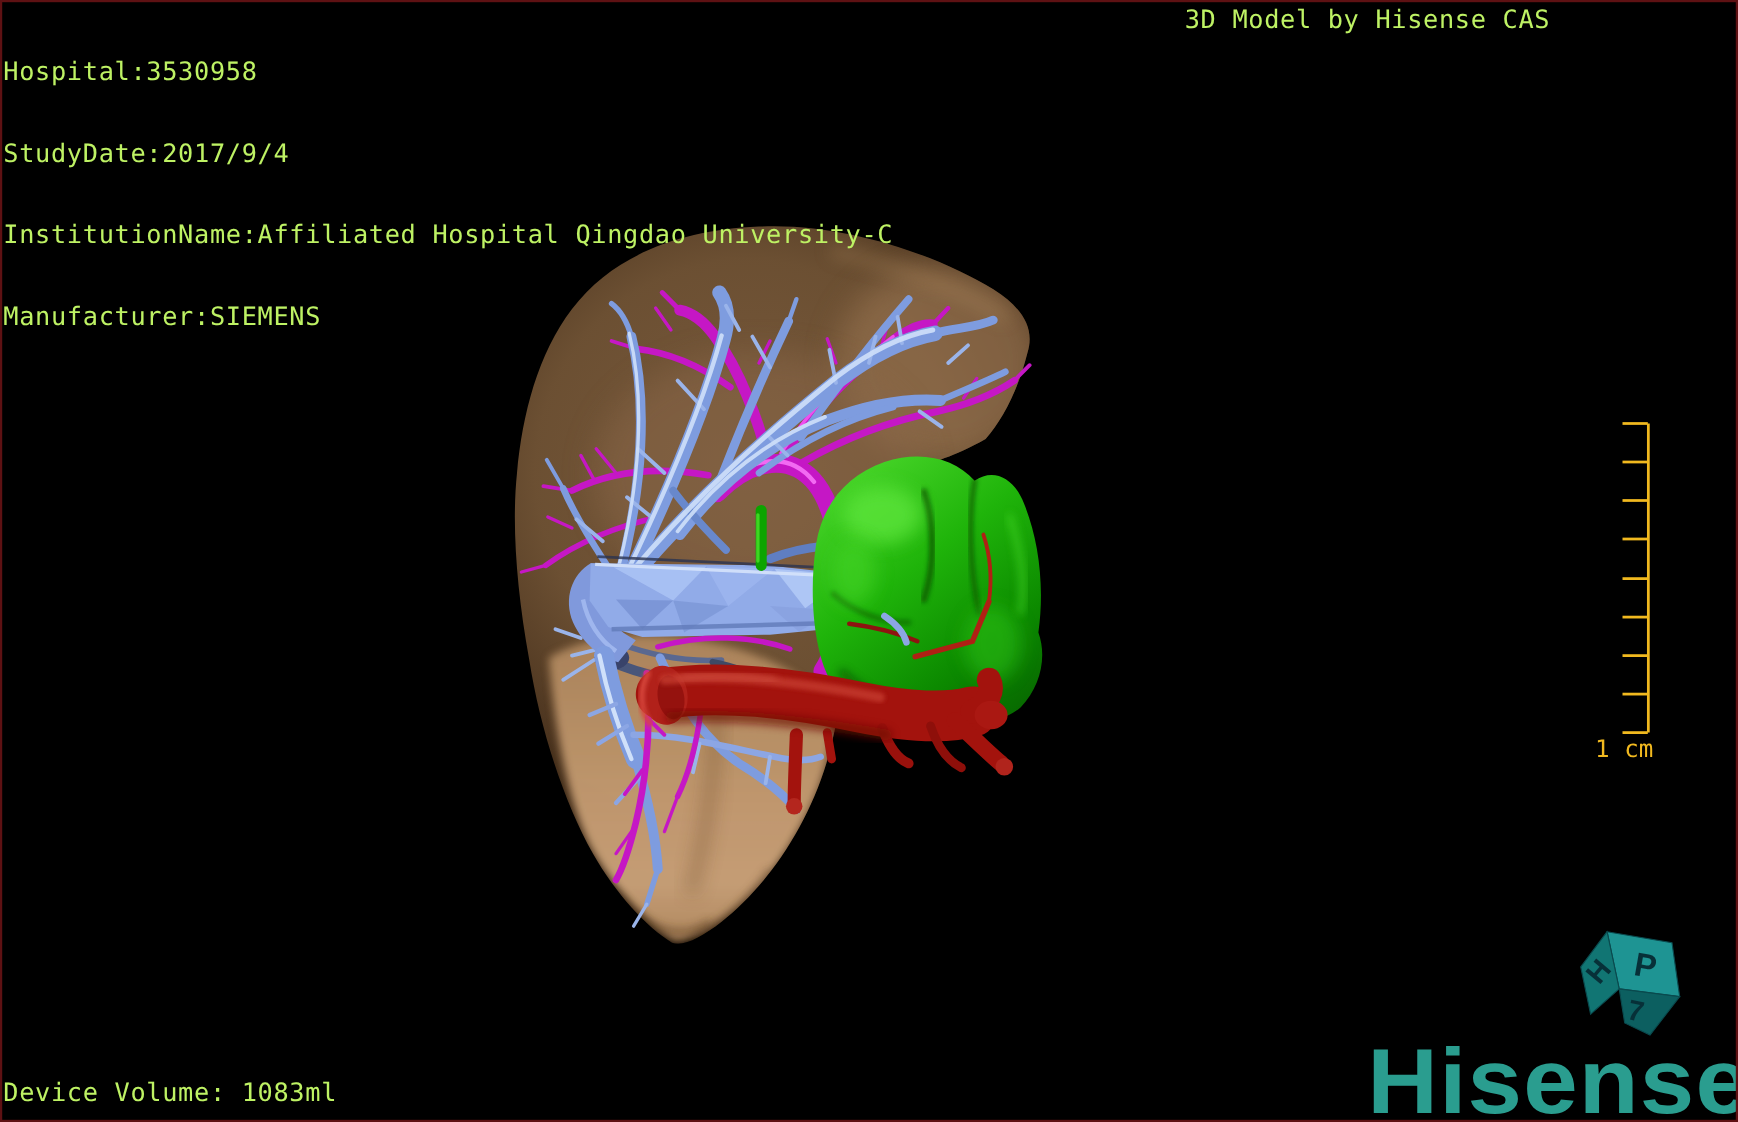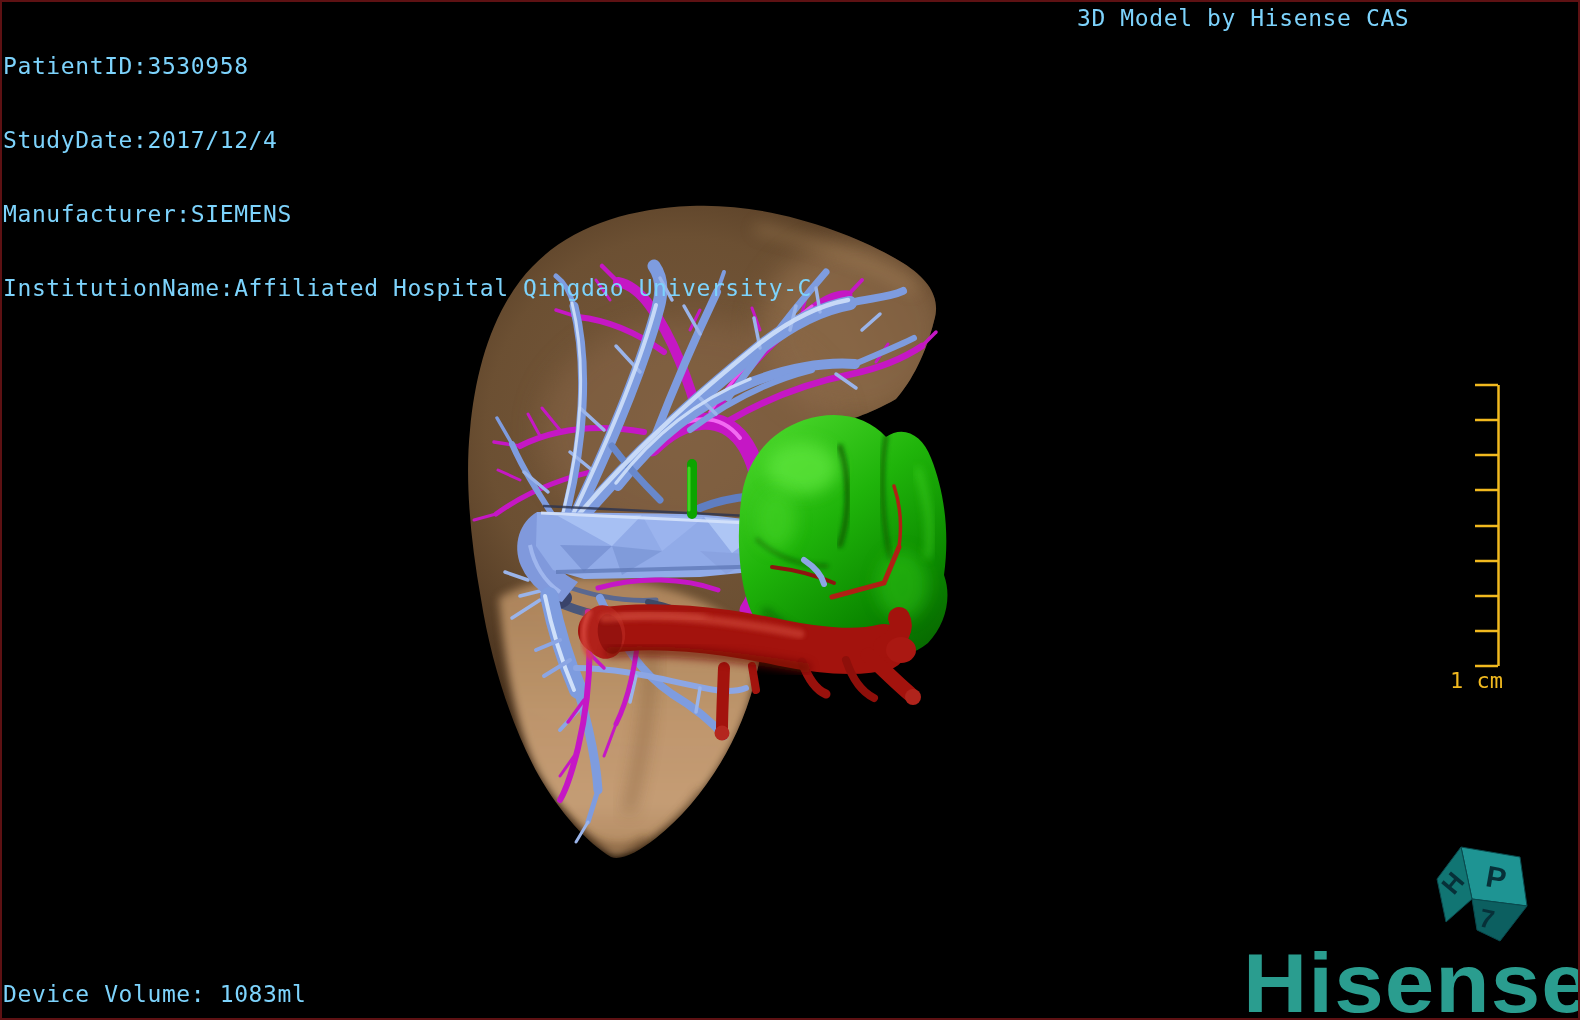--- a/index.html
+++ b/index.html
@@ -1,20 +1,20 @@
 <!DOCTYPE html>
 <html><head>
 <meta charset="utf-8">
 <style>
   html,body{margin:0;padding:0;background:#000;}
   .stage{position:relative;width:1580px;height:1020px;background:#000;overflow:hidden;
          font-family:"DejaVu Sans Mono", monospace;}
   .frame{position:absolute;inset:0;border:2px solid #5E1113;pointer-events:none;z-index:50;}
   .scene{position:absolute;left:0;top:0;width:1580px;height:1020px;}
-  .ovl{position:absolute;color:#7dd3fc;font-size:23px;letter-spacing:.6px;white-space:pre;z-index:10;}
+  .ovl{position:absolute;color:#bef264;font-size:23px;letter-spacing:.6px;white-space:pre;z-index:10;}
   .info{left:3px;top:5px;line-height:24.6px;}
   .wm{left:1077px;top:5px;}
   .vol{left:3px;top:981px;}
   .logo{position:absolute;left:1243px;top:941px;width:400px;color:#2A9D8F;
         font-family:"Liberation Sans", sans-serif;font-weight:bold;font-size:84px;
         line-height:1;letter-spacing:1px;transform:scaleX(1.06);transform-origin:left;z-index:10;}
 </style>
 </head>
 <body>
 
@@ -252,24 +252,24 @@
     <polygon points="1461,847 1520,857 1527,906 1472,899" fill="#1E9493"></polygon>
     <polygon points="1461,847 1437,879 1446,922 1472,899" fill="#117573"></polygon>
     <polygon points="1472,899 1527,906 1500,941 1477,930" fill="#0C5F60"></polygon>
     <text x="1486" y="888" fill="#073038" font-family="Liberation Sans, sans-serif" stroke="none" font-size="30" font-weight="bold" transform="rotate(10 1496 878)">P</text>
     <text x="1444" y="893" fill="#073038" font-family="Liberation Sans, sans-serif" stroke="none" font-size="26" font-weight="bold" transform="rotate(-50 1452 884)">H</text>
     <text x="1480" y="928" fill="#073038" font-family="Liberation Sans, sans-serif" stroke="none" font-size="26" font-weight="bold" transform="rotate(12 1488 918)">7</text>
   </g>
 </svg>
 
   <div class="ovl info">
-    <div>PatientID:3530958</div>
-    <div>StudyDate:2017/12/4</div>
+    <div>Hospital:3530958</div>
+    <div>StudyDate:2017/9/4</div>
+    <div>InstitutionName:Affiliated Hospital Qingdao University-C</div>
     <div>Manufacturer:SIEMENS</div>
-    <div>InstitutionName:Affiliated Hospital Qingdao University-C</div>
   </div>
 
   <div class="ovl wm">3D Model by Hisense CAS</div>
   <div class="ovl vol">Device Volume: 1083ml</div>
   <div class="logo">Hisense</div>
 
   <div class="frame"></div>
 </div>
 
 </body></html>

